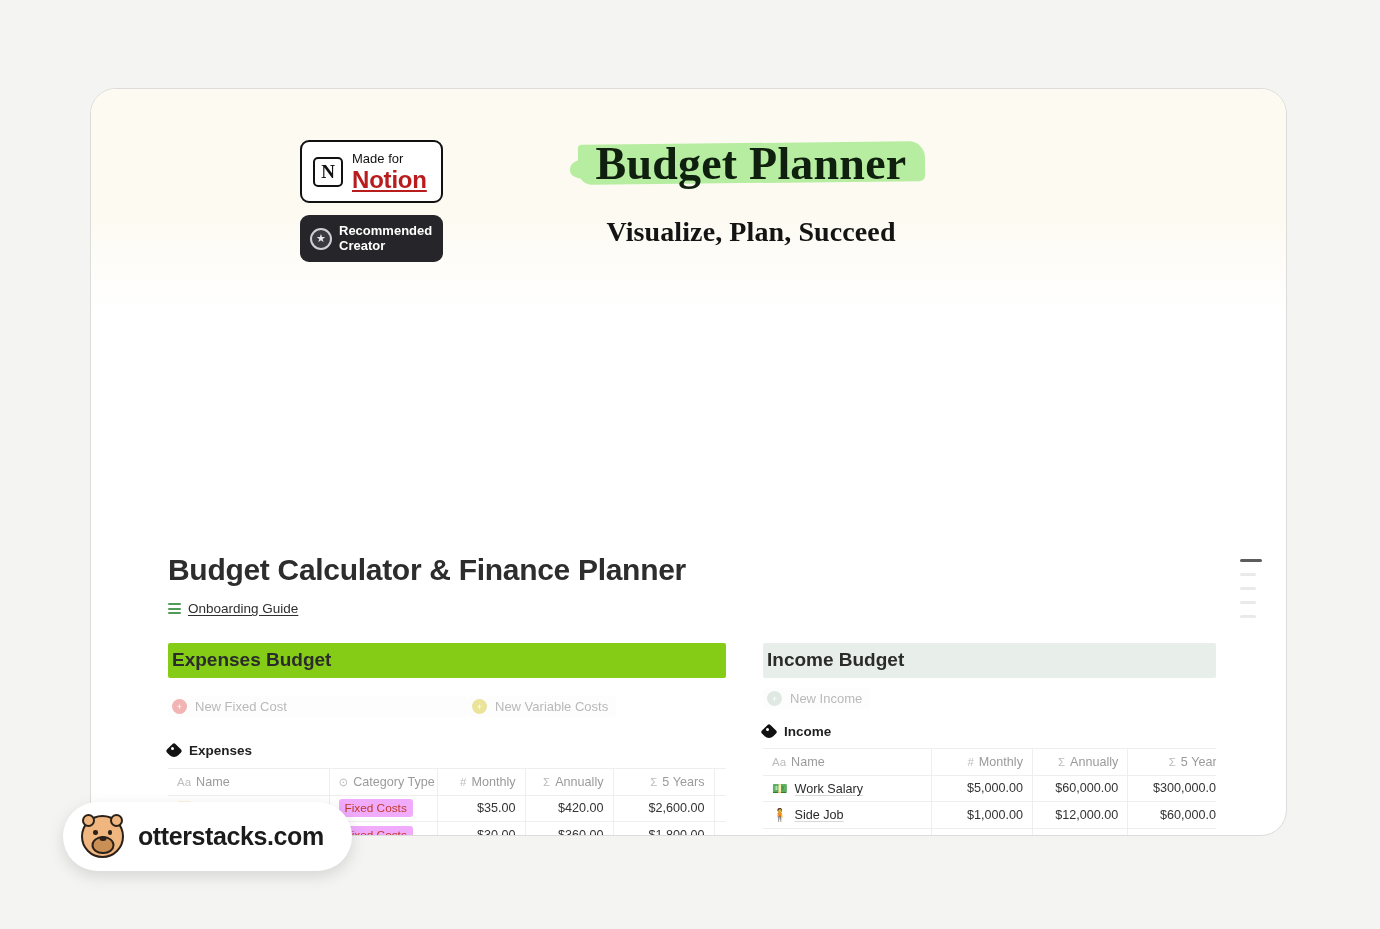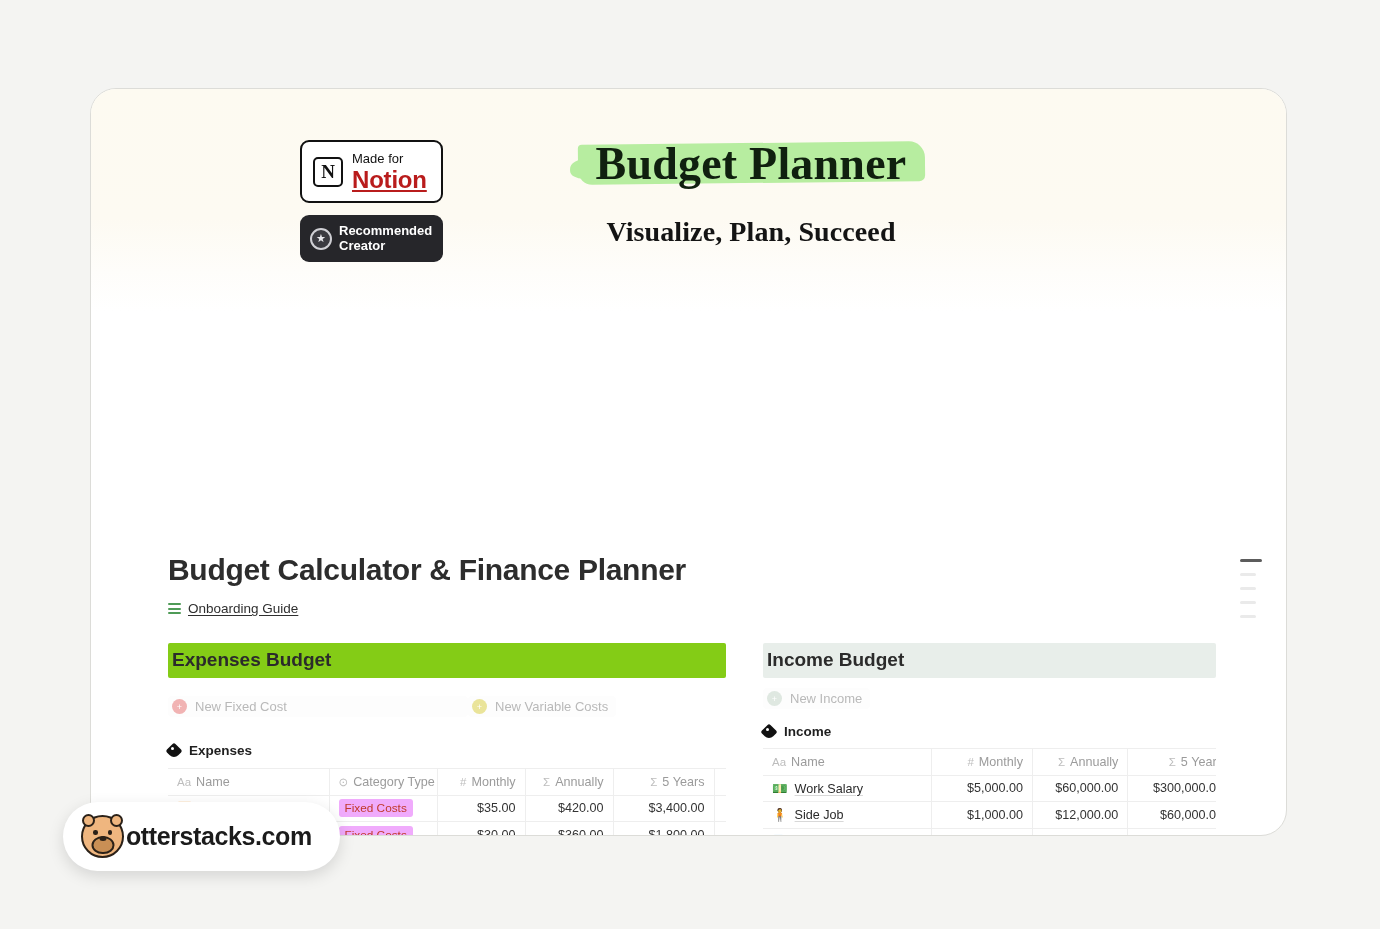--- a/index.html
+++ b/index.html
@@ -184,21 +184,21 @@
     display:inline-block; padding: 1px 6px; border-radius: 3px;
     font-size: 11.8px; line-height: 16px;
   }
   .pill.fixed { background:#f0abfc; color:#c0392b; }
 
   .table-clip { overflow: hidden; }
 
   
   .otter {
     position:absolute; left:63px; top:802px;
-    display:flex; align-items:center; gap:2px;
+    display:flex; align-items:center; gap:14px;
     background:#fff; border-radius:38px;
     padding: 13px 28px 13px 18px;
     box-shadow: 0 5px 16px rgba(0,0,0,.13);
     z-index: 40;
   }
   .otter .face {
     width: 43px; height: 43px; border-radius:50%;
     background:#efb67f; border:2.5px solid #2b2118;
     position:relative; flex:0 0 auto;
   }
@@ -315,21 +315,21 @@
                 <th class="num"><span class="gl">Σ</span><span>5 Years</span></th>
                 <th class="num"><span></span></th>
               </tr>
                   </thead>
               <tbody>
                 <tr>
                   <td class="nm"><span class="emo">🔁</span><span class="lbl">Subscriptions</span></td>
                   <td><span class="pill fixed">Fixed Costs</span></td>
                   <td class="num">$35.00</td>
                   <td class="num">$420.00</td>
-                  <td class="num">$3,400.00</td>
+                  <td class="num">$2,600.00</td>
                   <td class="num"></td>
                 </tr>
                 <tr>
                   <td class="nm"><span class="emo">📶</span><span class="lbl">Internet</span></td>
                   <td><span class="pill fixed">Fixed Costs</span></td>
                   <td class="num">$30.00</td>
                   <td class="num">$360.00</td>
                   <td class="num">$1,800.00</td>
                   <td class="num"></td>
                 </tr>

